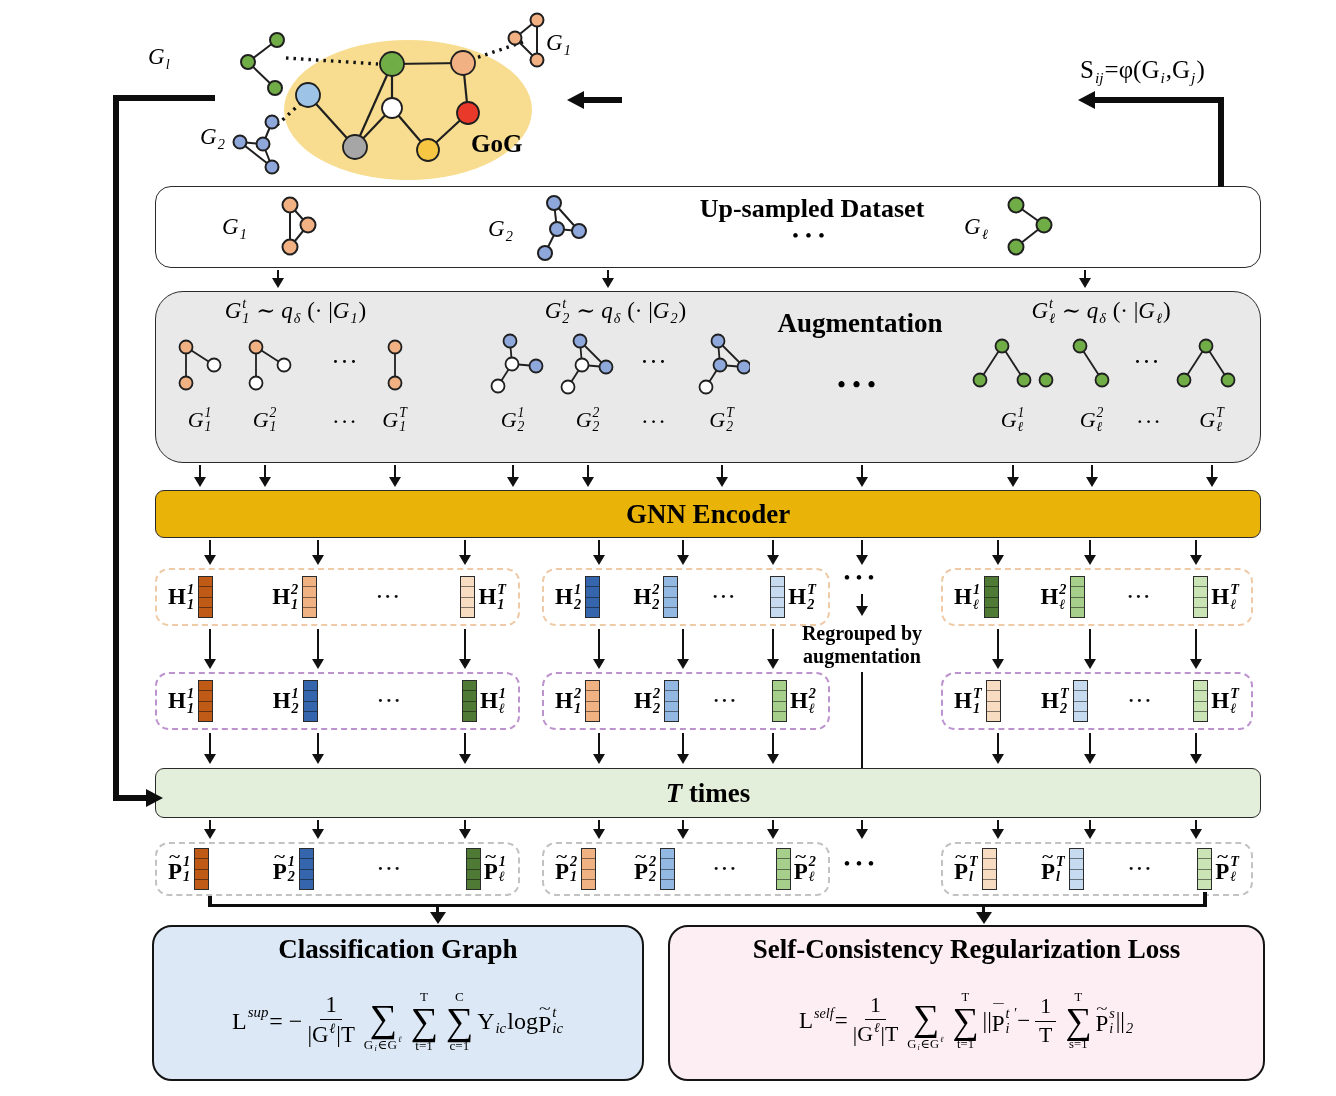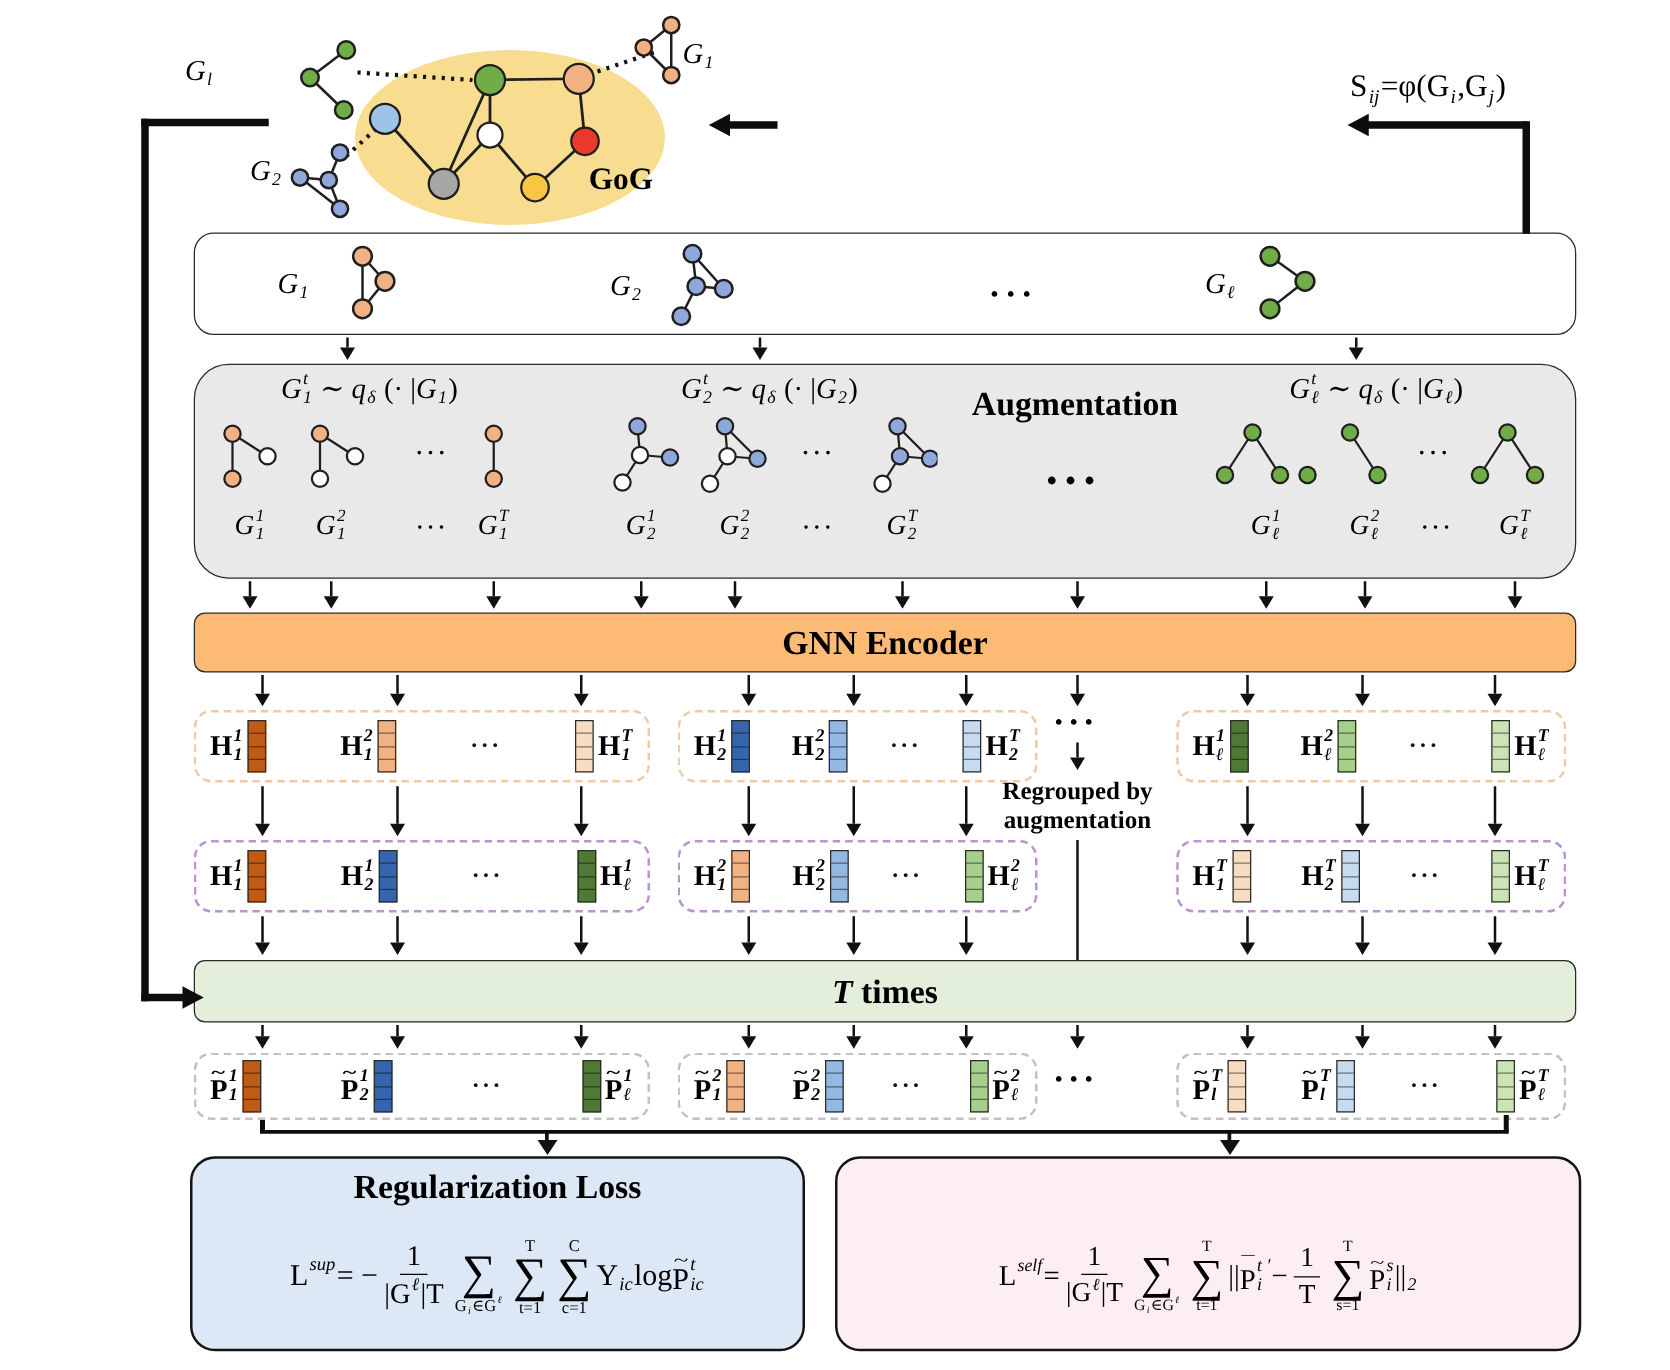--- a/index.html
+++ b/index.html
@@ -21,21 +21,21 @@
                 width:0;height:0;border:6.5px solid transparent;border-top:10px solid #111;border-bottom:none}
   .arrow.thick{width:3.6px}
   .arrow.thick::after{border:8px solid transparent;border-top:12px solid #111;border-bottom:none;bottom:-12px}
 
   
   .bar{position:absolute;border:1.6px solid #2a2a2a;box-sizing:border-box;
        display:flex;align-items:center;justify-content:center}
   .bar-title{font-weight:700;font-size:27px;white-space:pre}
   #upsampled-box{background:#ffffff;border-radius:16px}
   #augmentation-box{background:#e9e9e9;border-radius:28px}
-  #gnn-bar{background:#fdba74;border-radius:9px}
+  #gnn-bar{background:#eab308;border-radius:9px}
   #prop-bar{background:#e3efdb;border-radius:9px}
   .loss-box{position:absolute;border:2.2px solid #141414;border-radius:20px;box-sizing:border-box}
   #classification-box{background:#dce8f5}
   #selfcons-box{background:#fdeef3}
   #construction-box{position:absolute;background:#fdeef3;border:2.2px solid #141414;border-radius:22px;
                     box-sizing:border-box;display:flex;flex-direction:column;align-items:center;justify-content:center}
   .construction-line{font-weight:700;font-size:28px;line-height:1.55;text-align:center}
   .loss-title{position:absolute;text-align:center;font-weight:700;font-size:27px}
 
   
@@ -211,20 +211,21 @@
       <line x1="28" y1="13" x2="31" y2="39"></line>
         <line x1="28" y1="13" x2="53" y2="41"></line>
         <line x1="31" y1="39" x2="53" y2="41"></line>
         <line x1="31" y1="39" x2="19" y2="63"></line>
       <circle cx="28" cy="13" r="7" fill="#8fa8dc"></circle>
         <circle cx="31" cy="39" r="7" fill="#8fa8dc"></circle>
         <circle cx="53" cy="41" r="7" fill="#8fa8dc"></circle>
         <circle cx="19" cy="63" r="7" fill="#8fa8dc"></circle>
       </g>
   </svg>
+  <div class="abs" style="left:682px;top:194px;width:260px;text-align:center;font-weight:700;font-size:26px">Up-sampled Dataset</div>
   <div class="bigdots" style="left:682px;top:226px;width:260px;font-size:17px;letter-spacing:7px">•••</div>
   <div class="abs math glabel" style="left:964px;top:212px">
       <span class="mt it">G</span>
       <span class="msc">
         <span class="s">&nbsp;</span>
         <span class="s">ℓ</span>
       </span>
     </div>
   <svg class="abs" style="left:1000px;top:192px" width="58" height="70" viewBox="0 0 58 70">
     <g stroke="#1f1f1f" stroke-width="2">
@@ -471,21 +472,21 @@
   <div id="prop-bar" class="bar" style="left:155px;top:768px;width:1106px;height:50px">
     <span class="bar-title math">
         <span class="mt it">T</span>
         <span class="mt"> times</span>
       </span>
   </div>
 
   <div class="bigdots" style="left:820px;top:854px;width:84px;font-size:17px;letter-spacing:6px">•••</div>
 
   <div id="classification-box" class="loss-box" style="left:152px;top:925px;width:492px;height:156px"></div>
-  <div class="loss-title" style="left:152px;top:934px;width:492px">Regularization Loss</div>
+  <div class="loss-title" style="left:152px;top:934px;width:492px">Classification Graph</div>
   <div class="formula" style="left:152px;top:968px;width:492px;height:106px">
       <span class="mt it">L</span>
       <span class="msc">
         <span class="s">sup</span>
         <span class="s">&nbsp;</span>
       </span>
       <span class="mt"> = −</span>
       <span class="mfrac">
         <span class="fn">
           <span class="mt">1</span>
@@ -548,20 +549,21 @@
         <span class="acc">~</span>
         <span class="mt bf ab">P</span>
       </span>
       <span class="msc">
         <span class="s">t</span>
         <span class="s">ic</span>
       </span>
     </div>
 
   <div id="selfcons-box" class="loss-box" style="left:668px;top:925px;width:597px;height:156px"></div>
+  <div class="loss-title" style="left:668px;top:934px;width:597px">Self-Consistency Regularization Loss</div>
   <div class="formula" style="left:668px;top:968px;width:597px;height:106px;font-size:23px">
       <span class="mt it">L</span>
       <span class="msc">
         <span class="s">self</span>
         <span class="s">&nbsp;</span>
       </span>
       <span class="mt"> = </span>
       <span class="mfrac">
         <span class="fn">
           <span class="mt">1</span>

